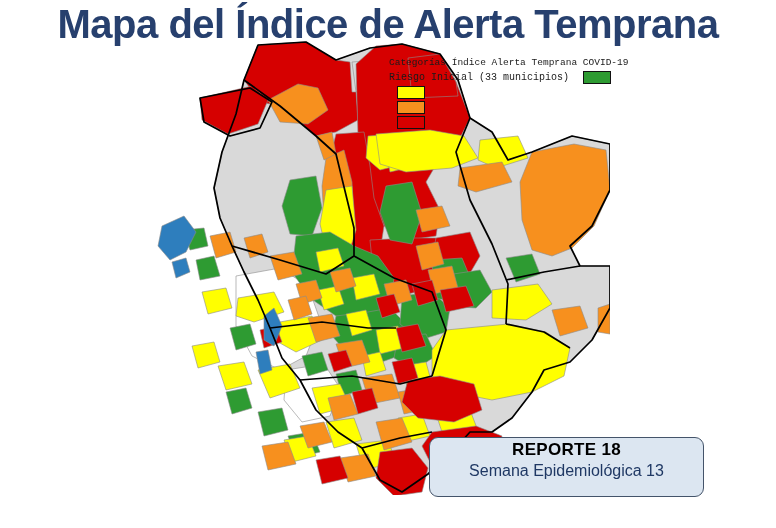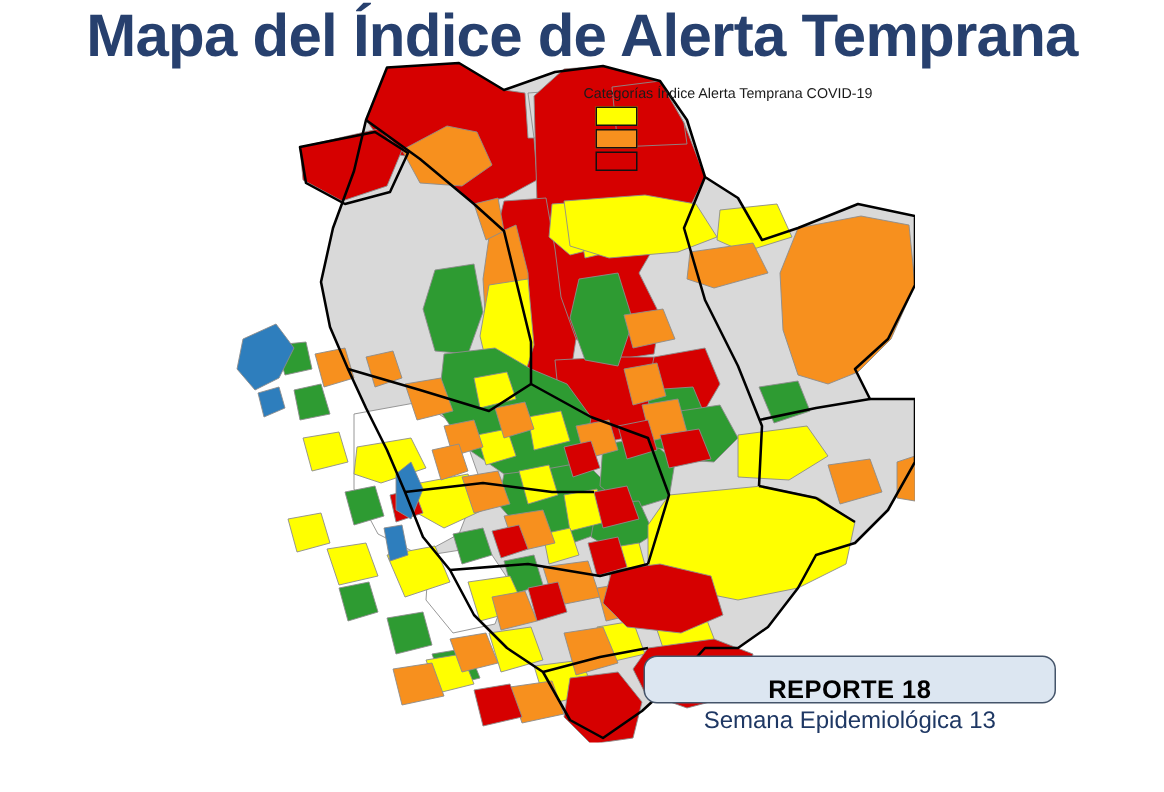--- a/index.html
+++ b/index.html
@@ -27,21 +27,21 @@
     left:140px; top:40px;
     width:470px; height:455px;
   }
   #map-svg{ display:block; width:470px; height:455px; }
 
   
   #legend{
     position:absolute;
     left:389px; top:56px;
     width:222px;
-    font-family:Liberation Sans, sans-serif;
+    font-family:Liberation Mono, monospace;
     color:#1a1a1a;
   }
   #legend-title{
     font-size:9.5px;
     line-height:13px;
     white-space:nowrap;
     margin-bottom:1px;
   }
   .legend-row{
     display:flex;
@@ -58,27 +58,27 @@
     width:26px;height:11px;
     border:1px solid #111;
     flex:0 0 auto;
     margin-left:8px;
   }
 
   
   #report-box{
     position:absolute;
     left:429px; top:437px;
-    width:275px; height:32px;
+    width:275px; height:60px;
     background:#DCE6F1;
     border:1.6px solid #44546A;
     border-radius:9px;
     box-sizing:border-box;
     text-align:center;
-    padding-top:11px;
+    padding-top:1px;
   }
   #report-line1{
     font-size:17px;
     font-weight:bold;
     color:#000000;
     line-height:21px;
     letter-spacing:0.3px;
   }
   #report-line2{
     font-size:16px;
@@ -252,20 +252,24 @@
     <path d="M160,340 L212,336 L260,344 L292,336"></path>
     <path d="M222,408 L260,398 L292,392"></path>
     <path d="M440,226 L404,232 L366,240"></path>
   </g>
 </svg>
 </div>
 
 <div id="legend">
   <div id="legend-title">Categorías Índice Alerta Temprana COVID-19</div>
 
+  <div class="legend-row">
+    <span class="legend-label">Riesgo Inicial (33 municipios)</span>
+    <span class="legend-swatch" style="background:#2E9B32"></span>
+  </div>
 
   <div class="legend-row">
     <span class="legend-swatch" style="background:#FFFF00"></span>
   </div>
 
   <div class="legend-row">
     <span class="legend-swatch" style="background:#F7901E"></span>
   </div>
 
   <div class="legend-row">

